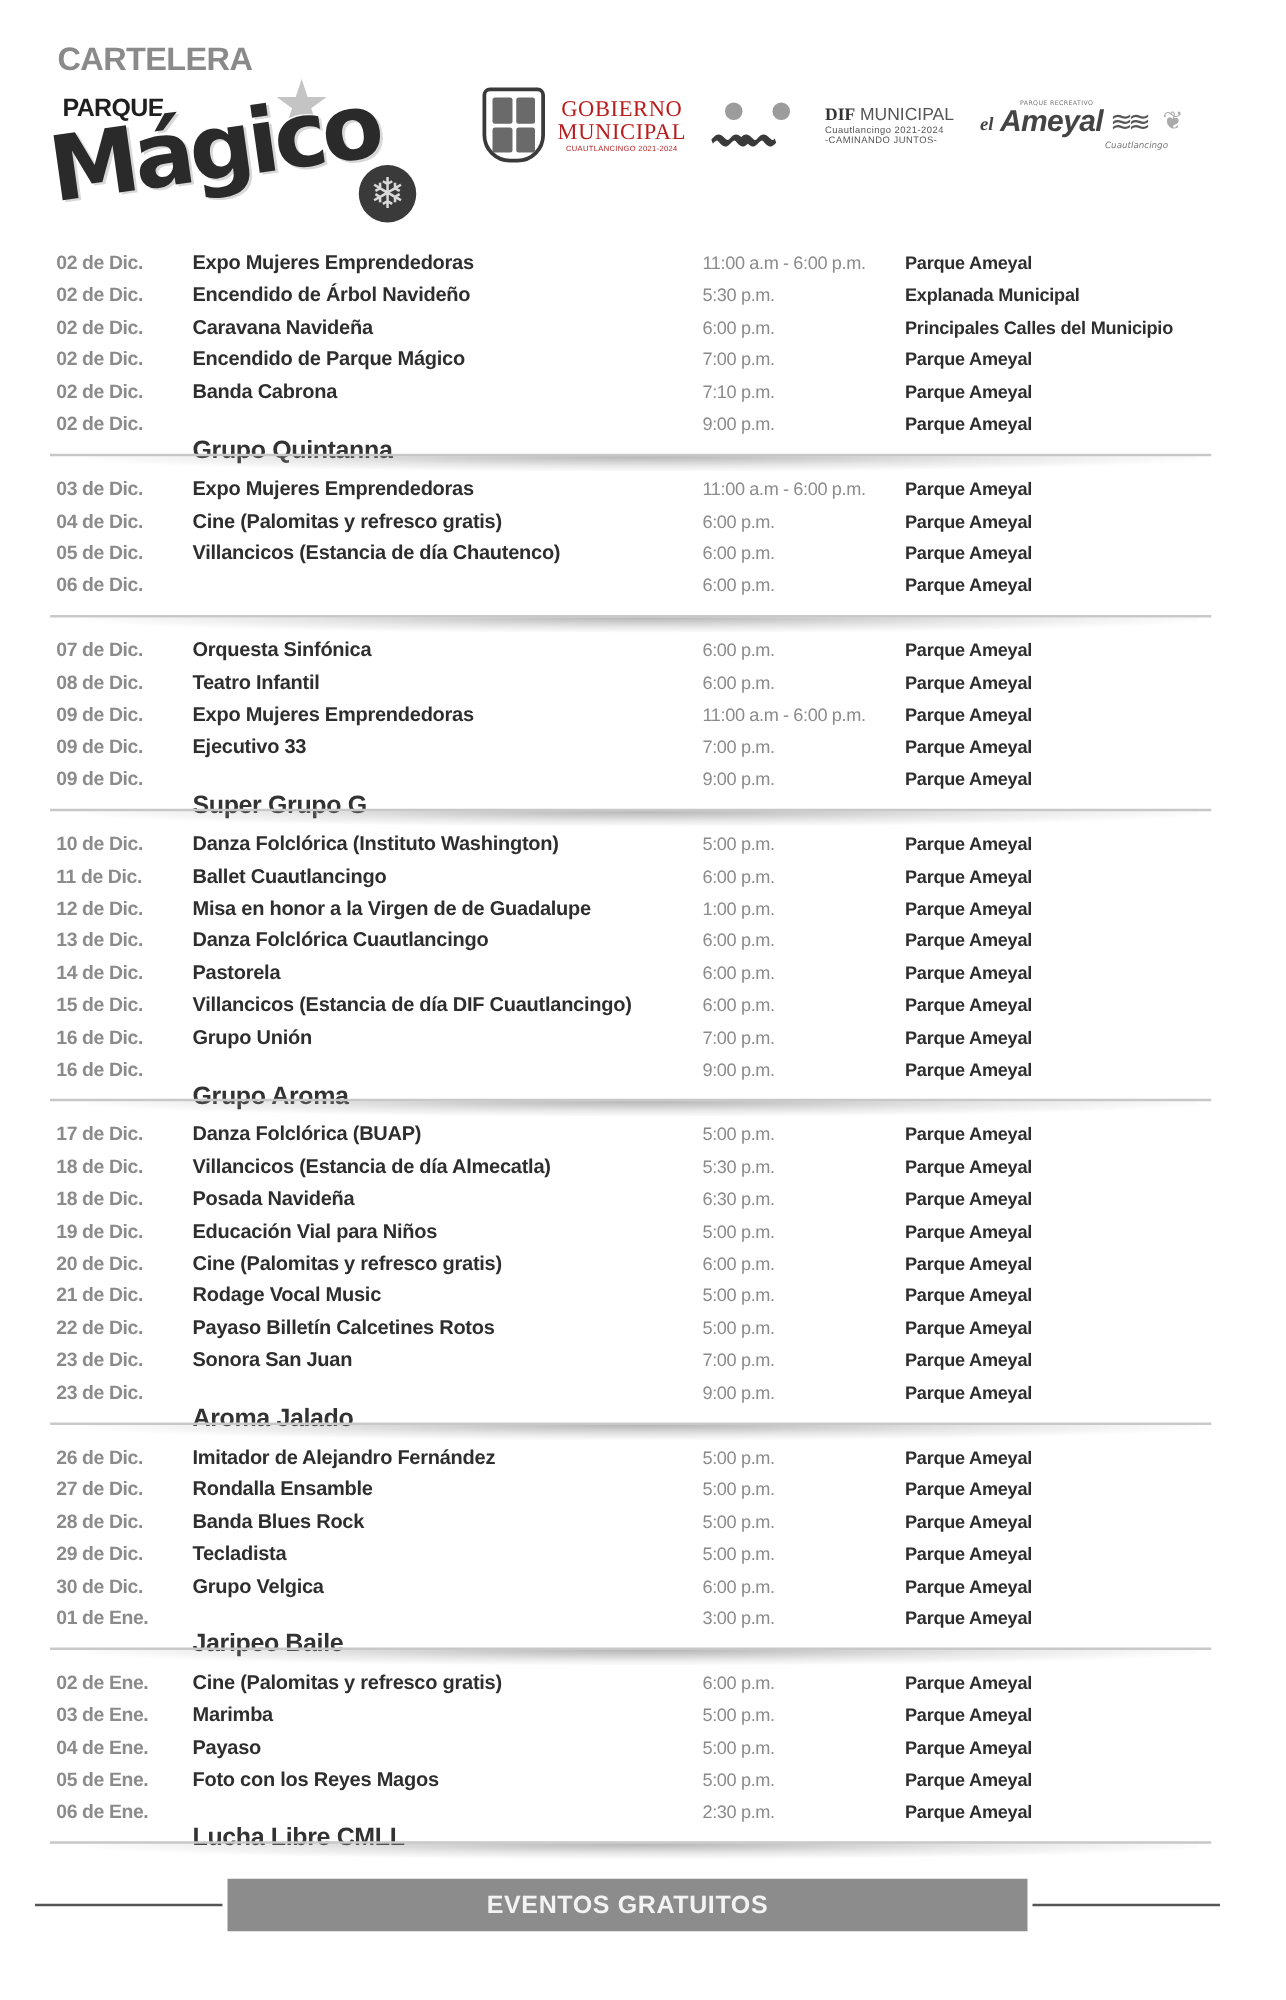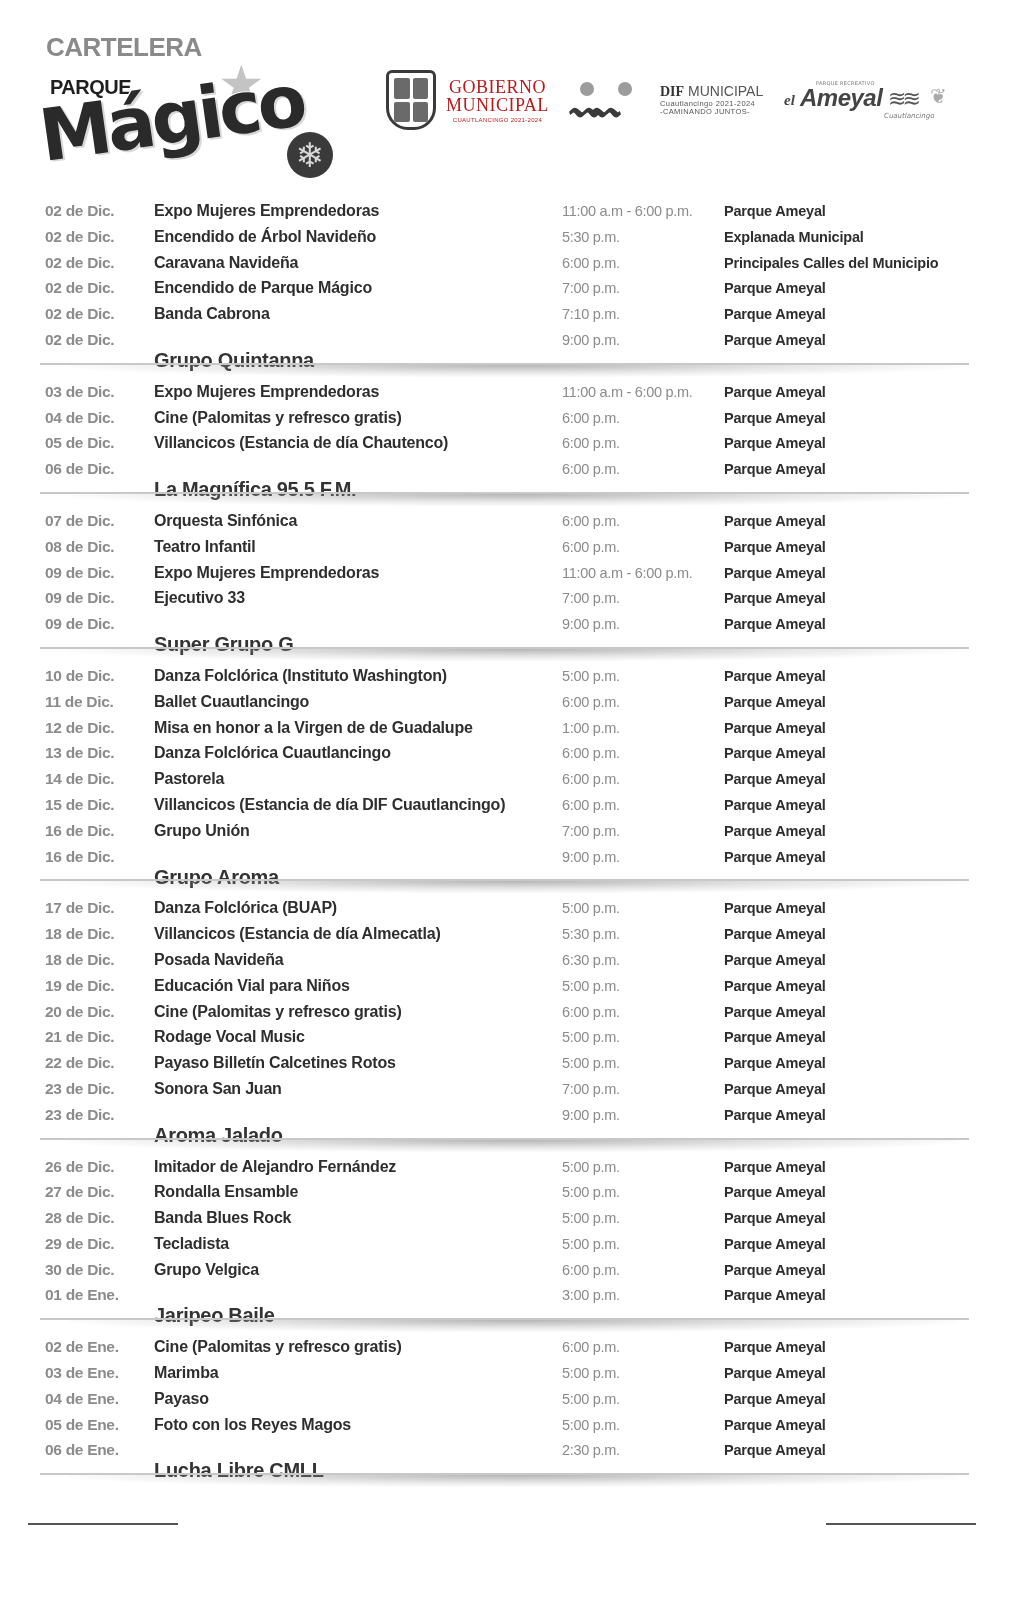--- a/index.html
+++ b/index.html
@@ -178,21 +178,20 @@
         <span class="place">Parque Ameyal</span>
       </div>
       <div class="row">
         <span class="date">05 de Dic.</span>
         <span class="event">Villancicos (Estancia de día Chautenco)</span>
         <span class="time">6:00 p.m.</span>
         <span class="place">Parque Ameyal</span>
       </div>
       <div class="row big">
         <span class="date">06 de Dic.</span>
-        <span class="event">La Magnífica 95.5 F.M.</span>
         <span class="time">6:00 p.m.</span>
         <span class="place">Parque Ameyal</span>
       </div>
     </div>
     <div class="divider">
       <div class="line"></div>
       <div class="shadow"></div>
     </div>
     <div class="group">
       <div class="row">
@@ -419,14 +418,15 @@
       </div>
     </div>
     <div class="divider">
       <div class="line"></div>
       <div class="shadow"></div>
     </div>
   </div>
 
 <div class="footer">
   <div class="rule-l"></div>
+  <div class="banner">EVENTOS GRATUITOS</div>
   <div class="rule-r"></div>
 </div>
 
 </body></html>

